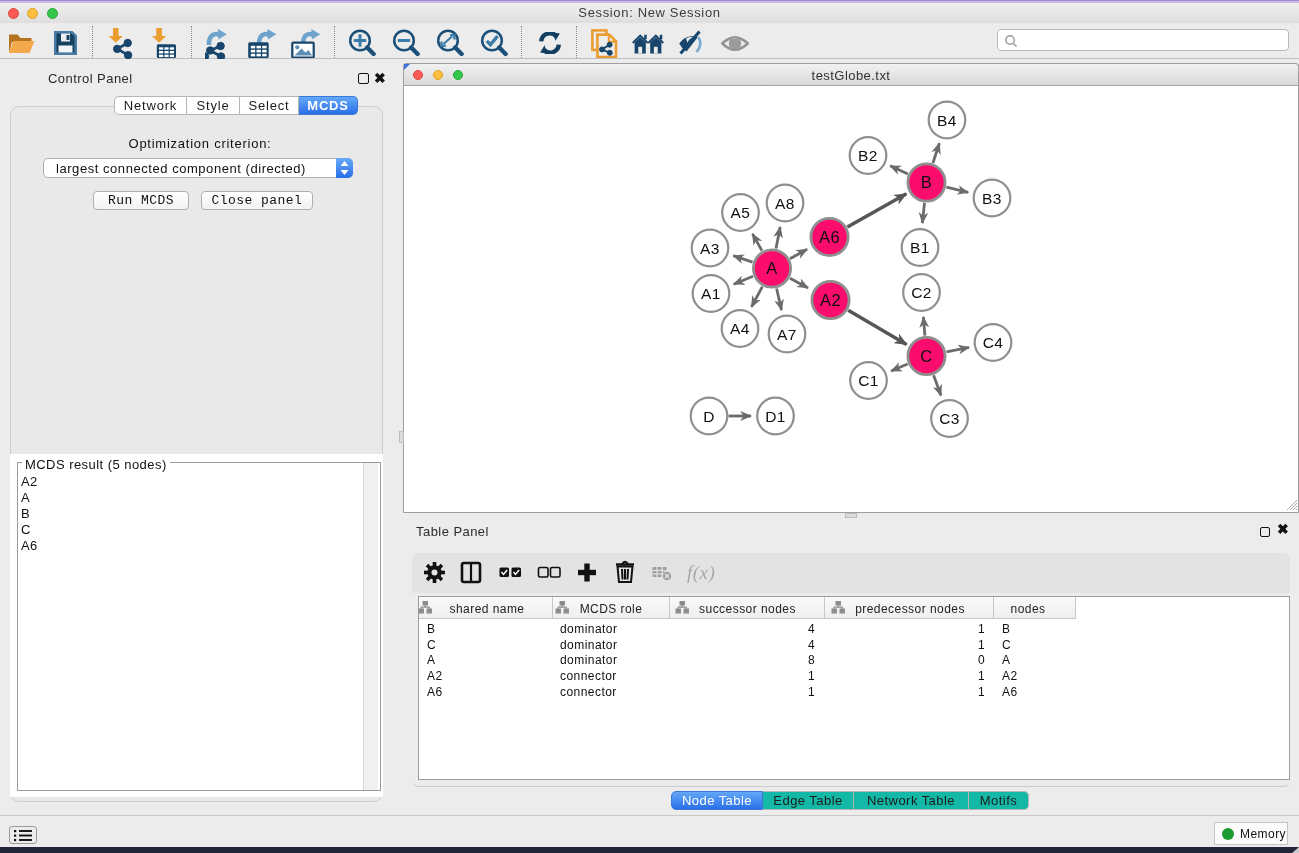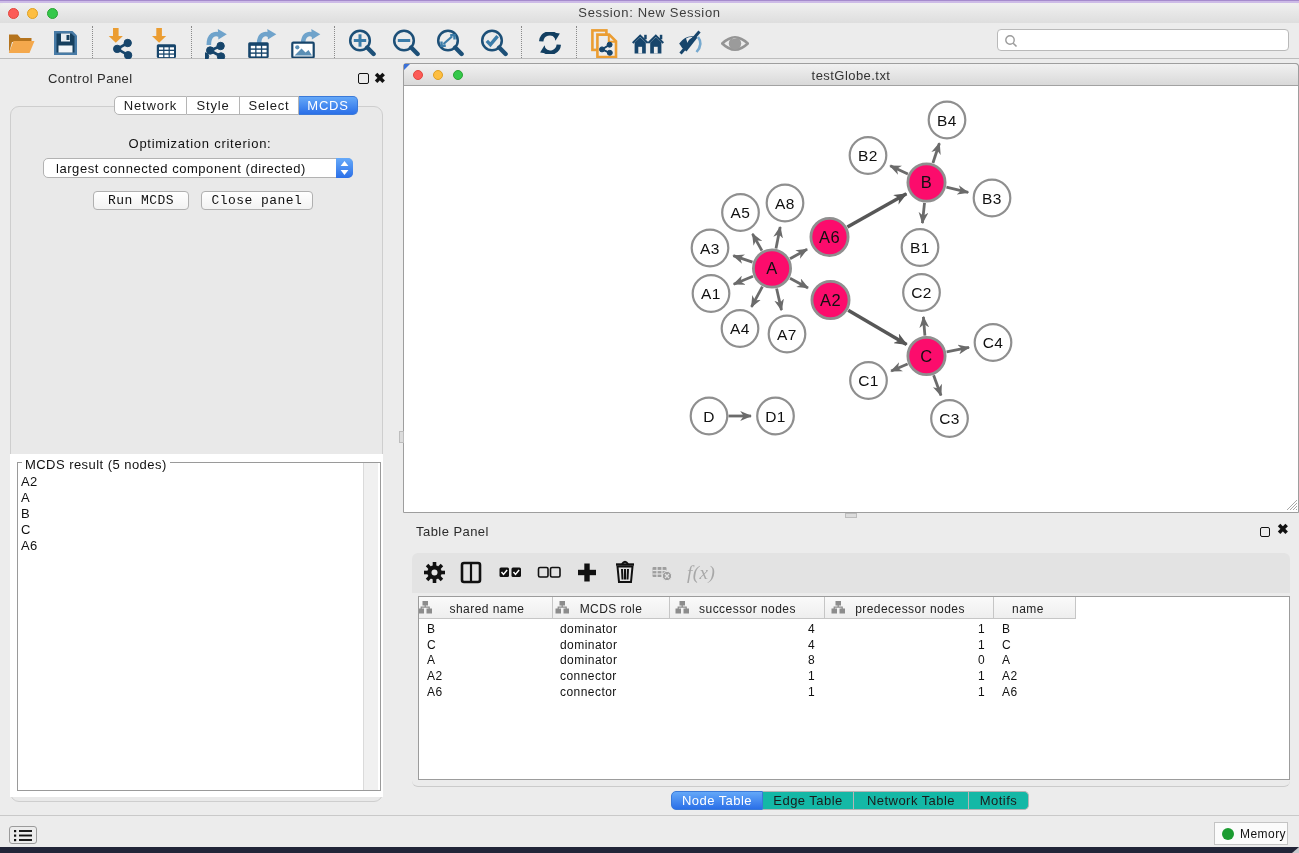--- a/index.html
+++ b/index.html
@@ -21,21 +21,21 @@
 .sep { top:26px; height:32px; width:0; border-left:1px dotted #8a8a8a; }
 #searchbox { left:997px; top:29px; width:292px; height:22px; background:#fff; border:1px solid #b9b9b9; border-radius:4px; }
 
 #cp-title { left:12px; top:71px; font-size:13px; color:#2b2b2b;margin-left:36px; }
 #cp-float { left:358px; top:73px; width:11px; height:11px; border:1.5px solid #111; border-radius:2px; }
 #cp-close { left:374px; top:70px; font-size:14px; font-weight:bold; color:#111; }
 #cp-inner { left:10px; top:106px; width:373px; height:696px; background:#e9e9e9; border:1px solid #cecece; border-radius:9px; }
 .tabbar { display:flex;padding-left:36px; }
 .tab { height:19px; font-size:13px; color:#1b1b1b; letter-spacing:0.8px; background:#fff; border:1px solid #b5b5b5; border-left:none; text-align:center; line-height:18px; }
 .tab.first { border-left:1px solid #b5b5b5; border-radius:5px 0 0 5px; }
-.tab.last { border-radius:0 5px 5px 0; }
+.tab.last { border-radius:0 5px 5px 0;font-weight:bold; }
 .tab.sel { background:linear-gradient(#64a8f8,#2a6fe8); color:#fff; border-color:#3a79d8; }
 #cp-tabs { left:78px; top:96px; }
 #opt-label { left:0px; top:136px; width:400px; text-align:center; font-size:13px; color:#111; letter-spacing:0.75px; }
 #combo { left:43px; top:158px; width:310px; height:20px; background:#fff; border:1px solid #b2b2b2; border-radius:5px; }
 #combo-text { left:56px; top:161px; font-size:13px; color:#111; letter-spacing:0.55px; }
 #combo-btn { left:336px; top:158px; width:17px; height:20px; background:linear-gradient(#67aaf9,#2a6fe8); border-radius:0 5px 5px 0; }
 .btn { height:19px; background:linear-gradient(#ffffff,#f2f2f2); border:1px solid #b0b0b0; border-radius:4px; font-size:13px; color:#111; text-align:center; line-height:17px;font-family:Liberation Mono, monospace; }
 #btn-run { left:93px; top:191px; width:96px; }
 #btn-close { left:201px; top:191px; width:112px; }
 
@@ -450,21 +450,21 @@
 <path d="M6.2,4 v2.5 M2.2,8 v-1.8 h8 v1.8" fill="none" stroke-width="1.2"></path>
 </g>
 <use href="#hier" x="137"></use>
     <use href="#hier" x="257"></use>
     <use href="#hier" x="413"></use>
 </svg>
 <div class="abs thtext" style="left:432px; width:110px; text-align:center">shared name</div>
 <div class="abs thtext" style="left:566px; width:90px; text-align:center">MCDS role</div>
 <div class="abs thtext" style="left:685px; width:125px; text-align:center">successor nodes</div>
 <div class="abs thtext" style="left:842px; width:136px; text-align:center">predecessor nodes</div>
-<div class="abs thtext" style="left:987px; width:82px; text-align:center">name</div>
+<div class="abs thtext" style="left:987px; width:82px; text-align:center">nodes</div>
 <div class="abs trow" style="left:427px; top:622px">B<br>C<br>A<br>A2<br>A6</div>
 <div class="abs trow" style="left:560px; top:622px">dominator<br>dominator<br>dominator<br>connector<br>connector</div>
 <div class="abs trow" style="left:730px; top:622px; width:85px; text-align:right">4<br>4<br>8<br>1<br>1</div>
 <div class="abs trow" style="left:900px; top:622px; width:85px; text-align:right">1<br>1<br>0<br>1<br>1</div>
 <div class="abs trow" style="left:1002px; top:622px">B<br>C<br>A<br>A2<br>A6</div>
 <div class="abs tabbar2" id="tp-tabs">
   <div class="tab2 first" style="width:92px; border-left:1px solid #b5b5b5; border-radius:5px 0 0 5px; background:linear-gradient(#64a8f8,#2a6fe8); color:#fff; border-color:#3a79d8;">Node Table</div>
   <div class="tab2" style="width:91px">Edge Table</div>
   <div class="tab2" style="width:115px">Network Table</div>
   <div class="tab2" style="width:60px; border-radius:0 5px 5px 0">Motifs</div>

